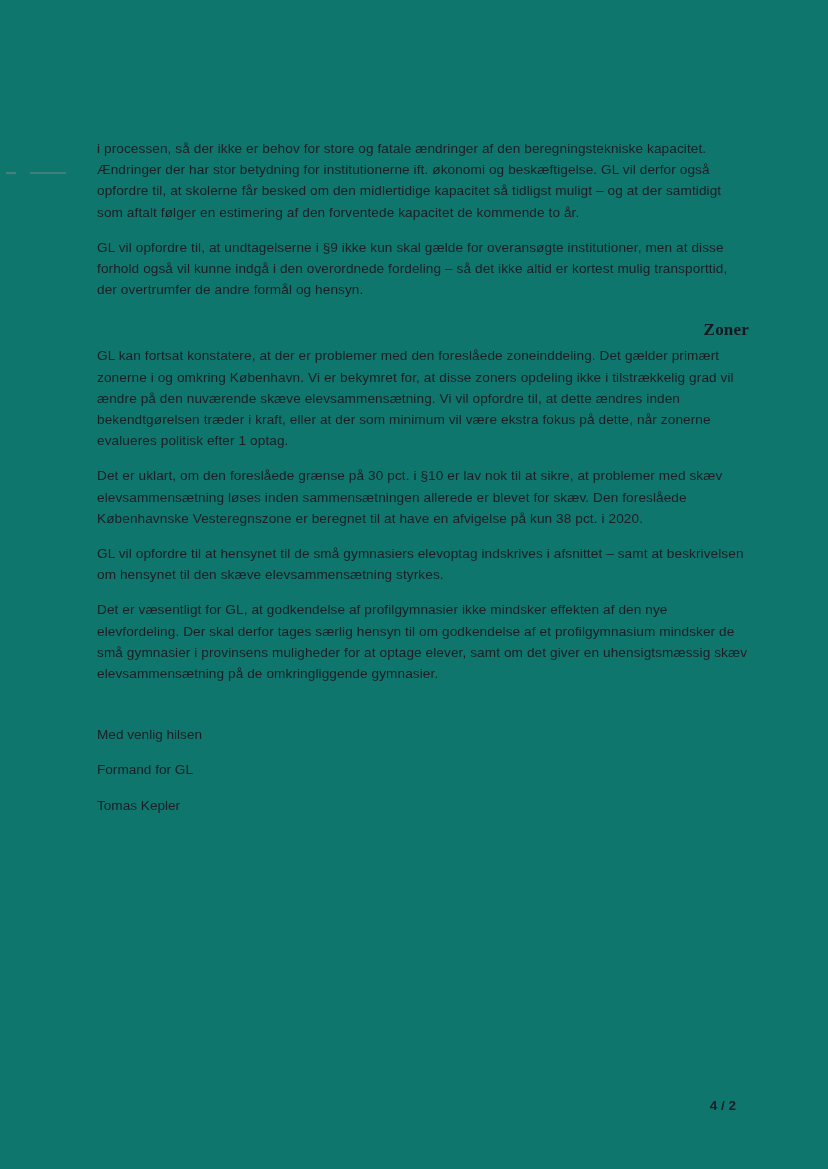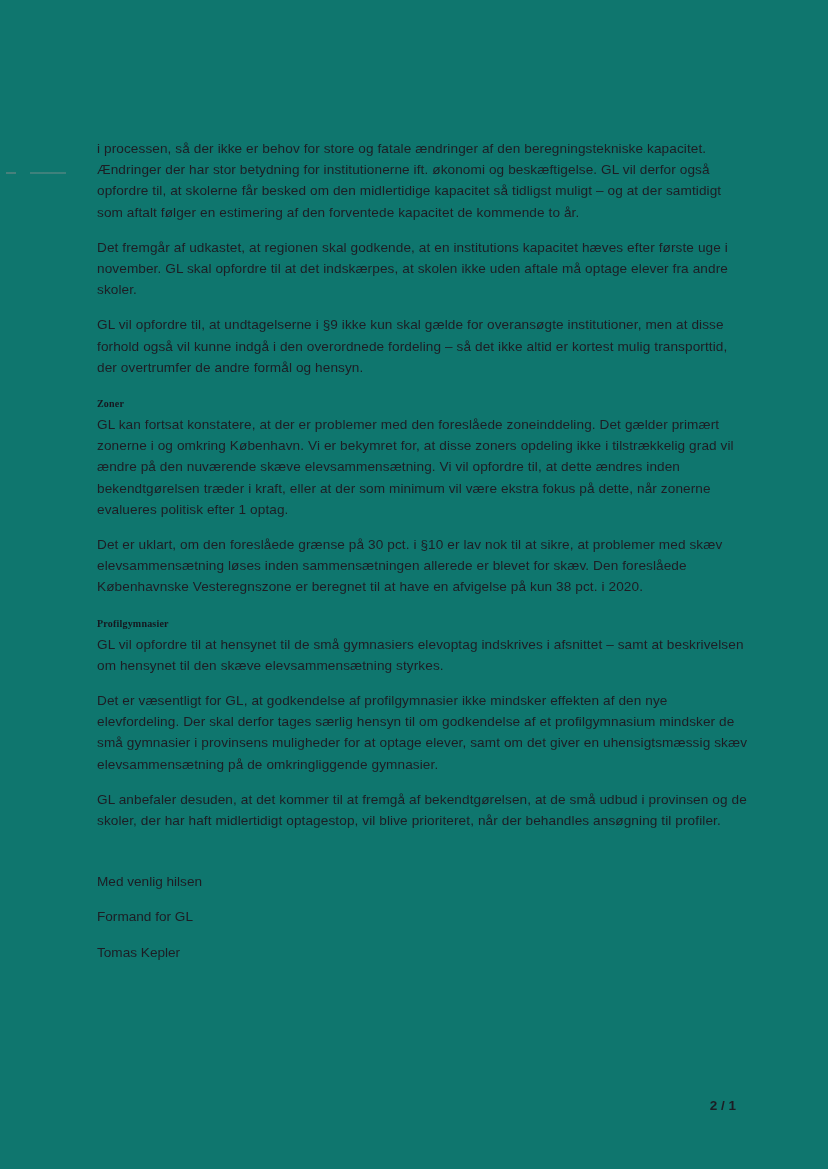--- a/index.html
+++ b/index.html
@@ -35,24 +35,25 @@
   .para {
     font-size: 13.6px;
     line-height: 21.2px;
     margin: 0 0 14px 0;
     text-align: left;
     letter-spacing: 0.1px;
   }
   .heading {
     font-family: "Liberation Serif", serif;
     font-weight: bold;
-    font-size: 10px;
+    font-size: 17px;
     color: #16161e;
     margin: 20px 0 5px 0;
     letter-spacing: 0.2px;
+    text-align: right;
   }
   .signature-block {
     margin-top: 40px;
   }
   .sig-line {
     font-size: 13.6px;
     line-height: 21.2px;
     margin: 0 0 14px 0;
   }
   .sig-line + .sig-line {
@@ -71,41 +72,38 @@
 <body>
 
 <div class="page">
 
   <div class="scan-artifact"></div>
 
   <div class="content">
 
     <p class="para">i processen, så der ikke er behov for store og fatale ændringer af den beregningstekniske kapacitet. Ændringer der har stor betydning for institutionerne ift. økonomi og beskæftigelse. GL vil derfor også opfordre til, at skolerne får besked om den midlertidige kapacitet så tidligst muligt – og at der samtidigt som aftalt følger en estimering af den forventede kapacitet de kommende to år.</p>
 
-    <p class="para">Det fremgår af udkastet, at regionen skal godkende, at en institutions kapacitet hæves efter første uge i november. GL skal opfordre til at det indskærpes, at skolen ikke uden aftale må optage elever fra andre skoler.</p>
 
     <p class="para">GL vil opfordre til, at undtagelserne i §9 ikke kun skal gælde for overansøgte institutioner, men at disse forhold også vil kunne indgå i den overordnede fordeling – så det ikke altid er kortest mulig transporttid, der overtrumfer de andre formål og hensyn.</p>
 
     <h2 class="heading">Zoner</h2>
 
     <p class="para">GL kan fortsat konstatere, at der er problemer med den foreslåede zoneinddeling. Det gælder primært zonerne i og omkring København. Vi er bekymret for, at disse zoners opdeling ikke i tilstrækkelig grad vil ændre på den nuværende skæve elevsammensætning. Vi vil opfordre til, at dette ændres inden bekendtgørelsen træder i kraft, eller at der som minimum vil være ekstra fokus på dette, når zonerne evalueres politisk efter 1 optag.</p>
 
     <p class="para">Det er uklart, om den foreslåede grænse på 30 pct. i §10 er lav nok til at sikre, at problemer med skæv elevsammensætning løses inden sammensætningen allerede er blevet for skæv. Den foreslåede Københavnske Vesteregnszone er beregnet til at have en afvigelse på kun 38 pct. i 2020.</p>
 
-    <h2 class="heading">Profilgymnasier</h2>
 
     <p class="para">GL vil opfordre til at hensynet til de små gymnasiers elevoptag indskrives i afsnittet – samt at beskrivelsen om hensynet til den skæve elevsammensætning styrkes.</p>
 
     <p class="para">Det er væsentligt for GL, at godkendelse af profilgymnasier ikke mindsker effekten af den nye elevfordeling. Der skal derfor tages særlig hensyn til om godkendelse af et profilgymnasium mindsker de små gymnasier i provinsens muligheder for at optage elever, samt om det giver en uhensigtsmæssig skæv elevsammensætning på de omkringliggende gymnasier.</p>
 
-    <p class="para">GL anbefaler desuden, at det kommer til at fremgå af bekendtgørelsen, at de små udbud i provinsen og de skoler, der har haft midlertidigt optagestop, vil blive prioriteret, når der behandles ansøgning til profiler.</p>
 
     <div class="signature-block">
       <p class="sig-line">Med venlig hilsen</p>
       <p class="sig-line">Formand for GL</p>
       <p class="sig-line">Tomas Kepler</p>
     </div>
 
   </div>
 
-  <div class="page-number">2 / 1</div>
+  <div class="page-number">4 / 2</div>
 
 </div>
 
 </body></html>

